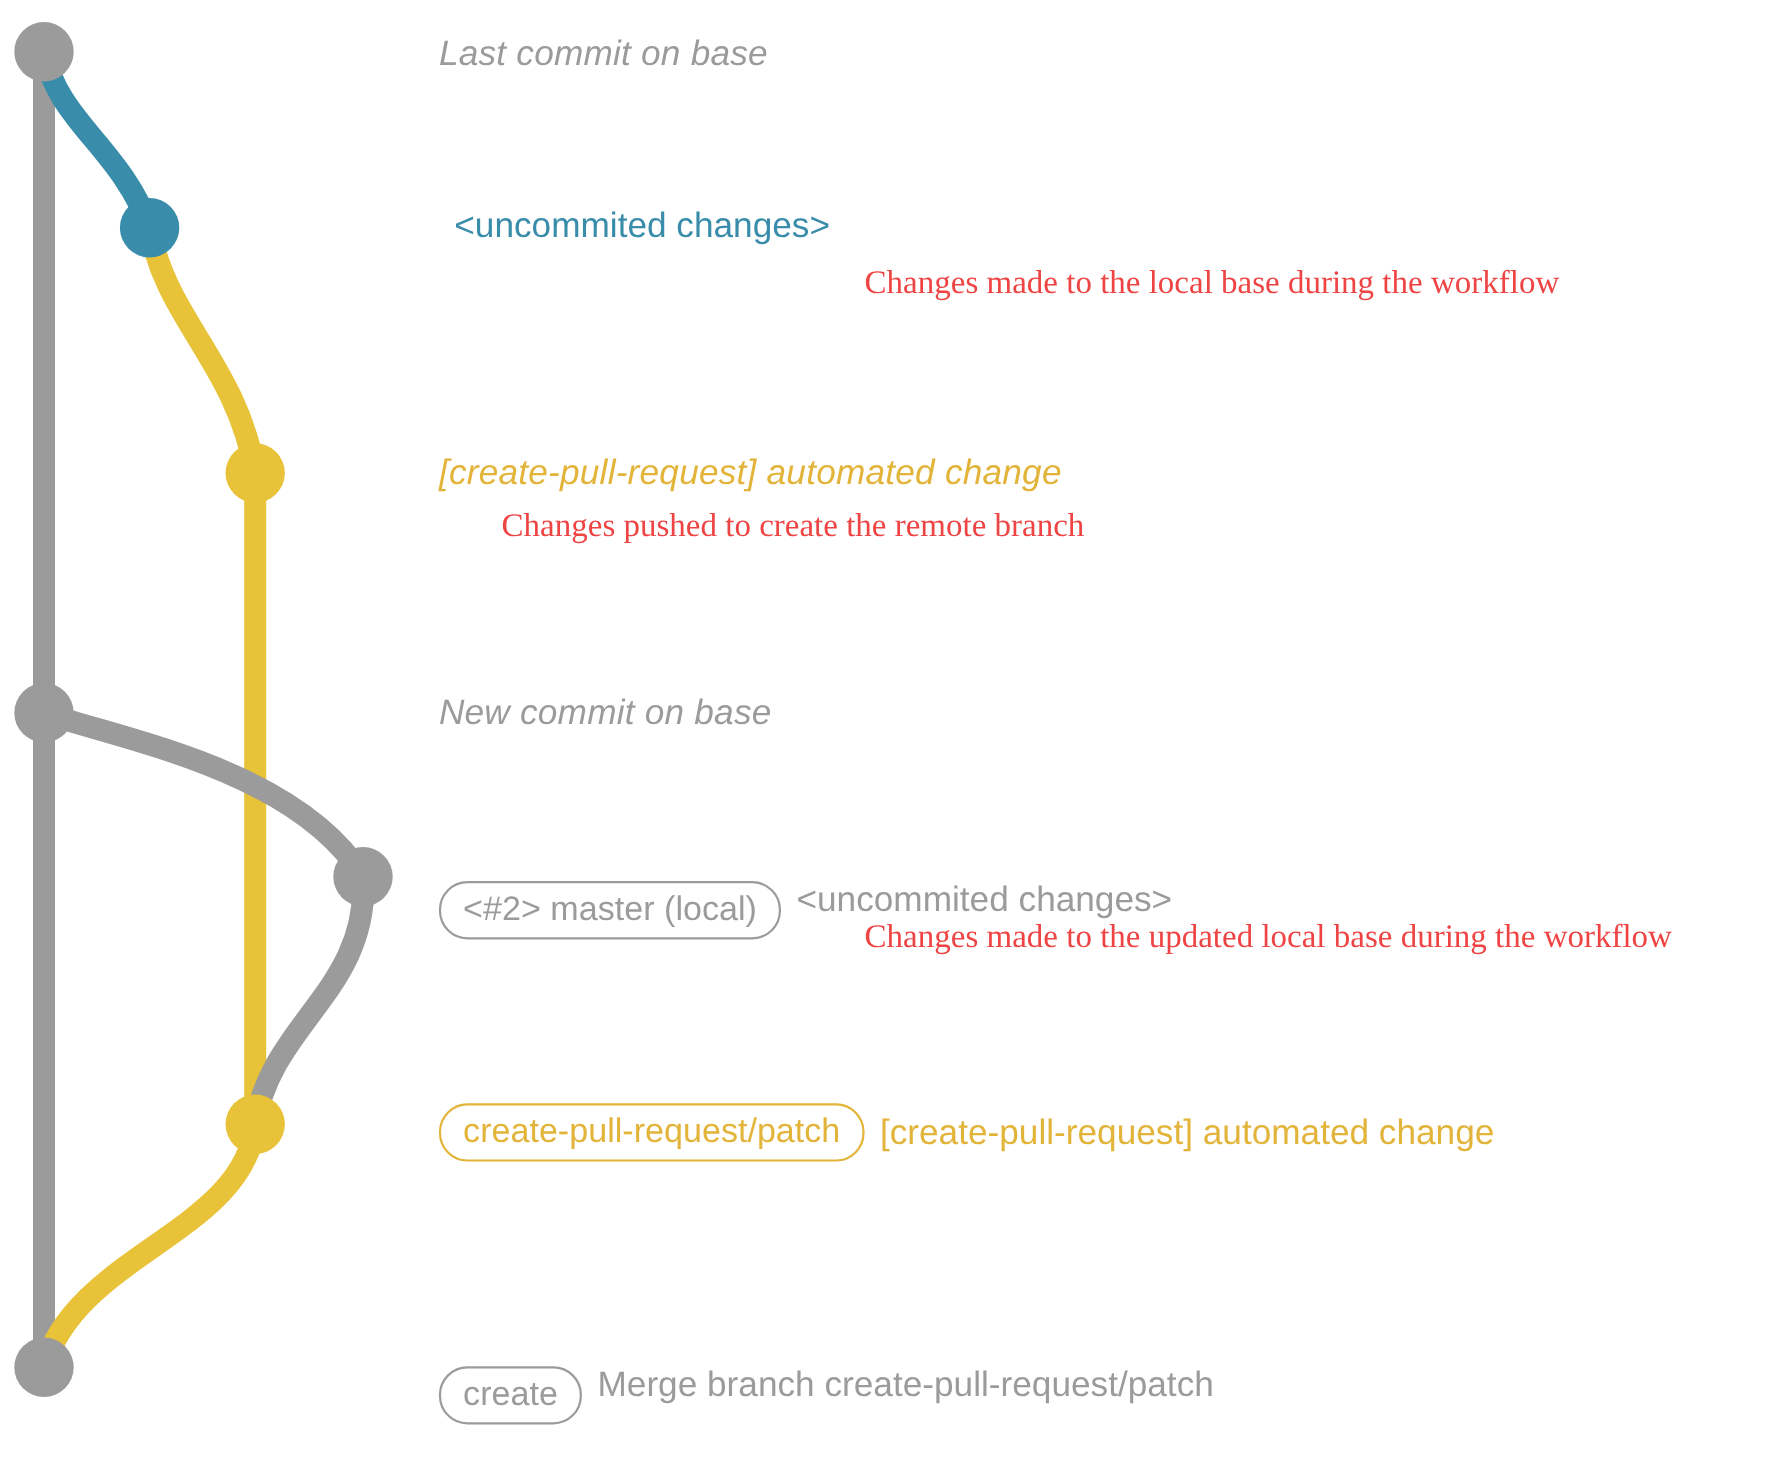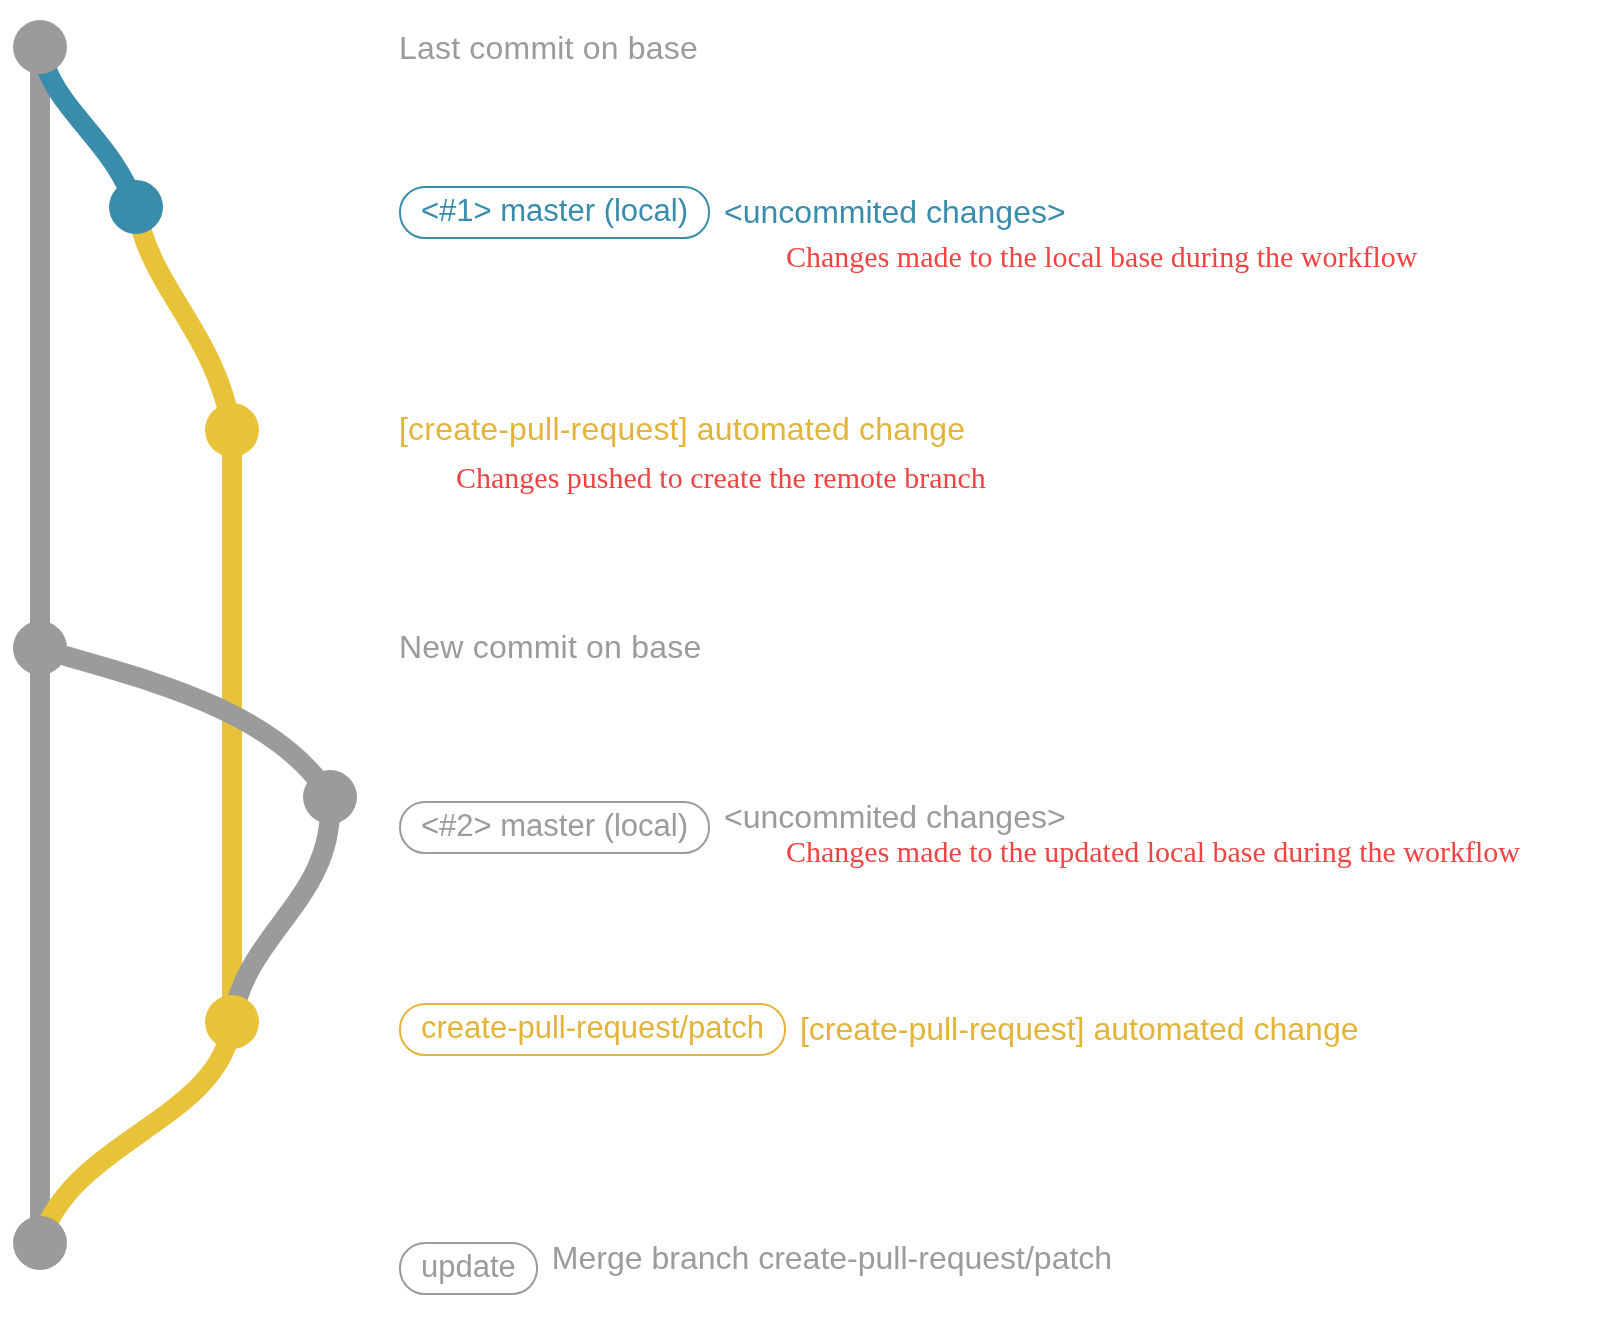--- a/index.html
+++ b/index.html
@@ -11,20 +11,21 @@
   #stage{position:absolute;left:0;top:0;width:1618px;height:1344px;}
   #graph{position:absolute;left:0;top:0;width:400px;height:1344px;}
 
   .row{position:absolute;}
 
   .headline{
     font-family:"Liberation Sans", sans-serif;
     font-size:32px;
     letter-spacing:0.2px;
     white-space:nowrap;
+    font-style:italic;
   }
   .gray-txt{color:#9b9b9b;}
   .blue-txt{color:#3a8cab;}
   .yellow-txt{color:#e3b43a;}
 
   .badge{
     display:inline-block;
     box-sizing:border-box;
     border:2px solid #9b9b9b;
     border-radius:26px;
@@ -84,21 +85,20 @@
     <circle cx="232" cy="1022" r="27" fill="#e8c238"></circle>
     <circle cx="40" cy="1243" r="27" fill="#9b9b9b"></circle>
   </svg>
 
   <div class="row" style="left:399px; top:30px;">
     <div class="headline gray-txt">Last commit on base</div>
   </div>
 
   <div class="row" style="left:399px; top:186px;">
     <div class="badge-line">
-      <span class="badge blue">&lt;#1&gt; master (local)</span>
       <span class="msg blue-txt">&lt;uncommited changes&gt;</span>
     </div>
   </div>
   <div class="row note" style="left:786px; top:240px;">Changes made to the local base during the workflow</div>
 
   <div class="row" style="left:399px; top:411px;">
     <div class="headline yellow-txt">[create-pull-request] automated change</div>
   </div>
   <div class="row note" style="left:415px; top:461px;margin-left:41px;">Changes pushed to create the remote branch</div>
 
@@ -116,18 +116,18 @@
 
   <div class="row" style="left:399px; top:1003px;">
     <div class="badge-line">
       <span class="badge yellow">create-pull-request/patch</span>
       <span class="msg yellow-txt">[create-pull-request] automated change</span>
     </div>
   </div>
 
   <div class="row" style="left:399px; top:1222px;">
     <div class="badge-line">
-      <span class="badge gray">update</span>
+      <span class="badge gray">create</span>
       <span class="msg gray-txt">Merge branch create-pull-request/patch</span>
     </div>
   </div>
 
 </div>
 
 </body></html>

